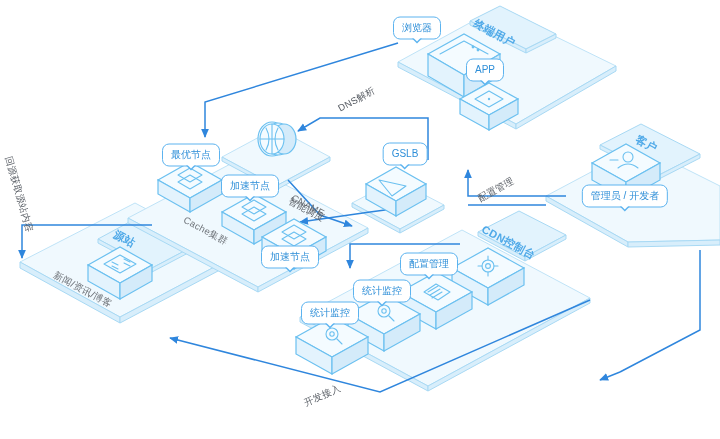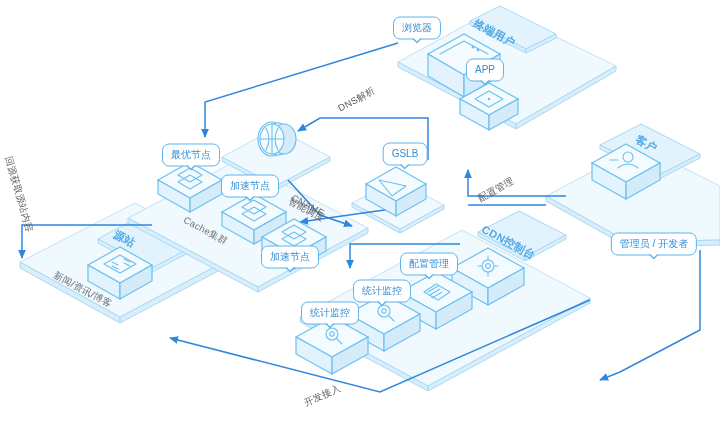--- a/index.html
+++ b/index.html
@@ -284,21 +284,21 @@
 
 
 <div class="callout" style="left:390px;top:154px;margin-left:15px;">GSLB</div>
 
 <div class="callout" style="left:191px;top:155px;">最优节点</div>
 
 <div class="callout" style="left:250px;top:186px;">加速节点</div>
 
 <div class="callout" style="left:290px;top:257px;">加速节点</div>
 
-<div class="callout" style="left:654px;top:196px;margin-top:48px;">管理员 / 开发者</div>
+<div class="callout" style="left:625px;top:196px;">管理员 / 开发者</div>
 
 <div class="callout" style="left:429px;top:264px;">配置管理</div>
 
 
 <div class="callout" style="left:382px;top:291px;">统计监控</div>
 
 <div class="callout" style="left:330px;top:313px;">统计监控</div>
 
 <div class="plane-text pt-blue pt-bold" style="left:478px;top:16px;transform:rotate(28deg);font-size:11px;">终端用户</div>
 

